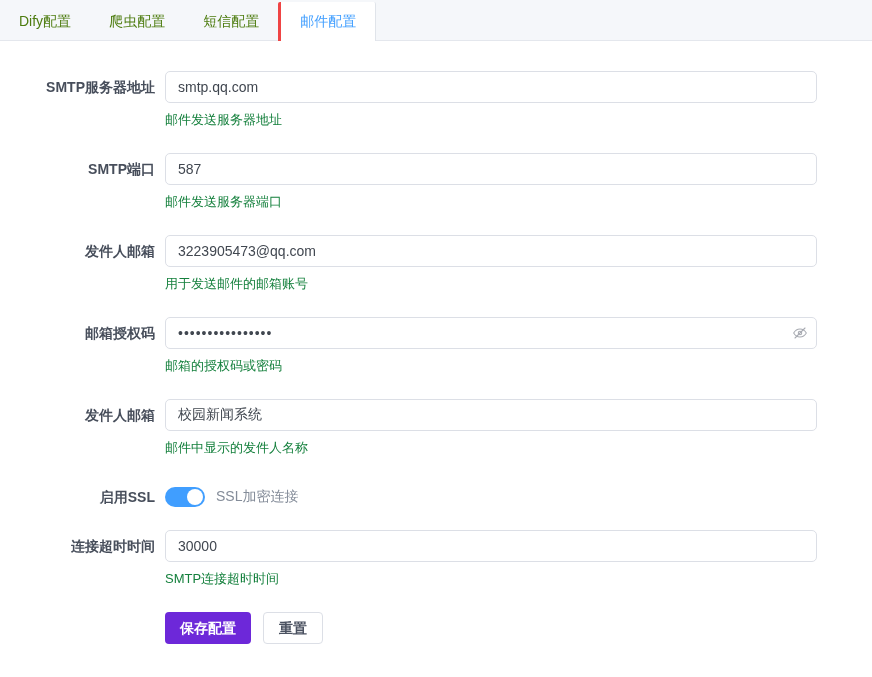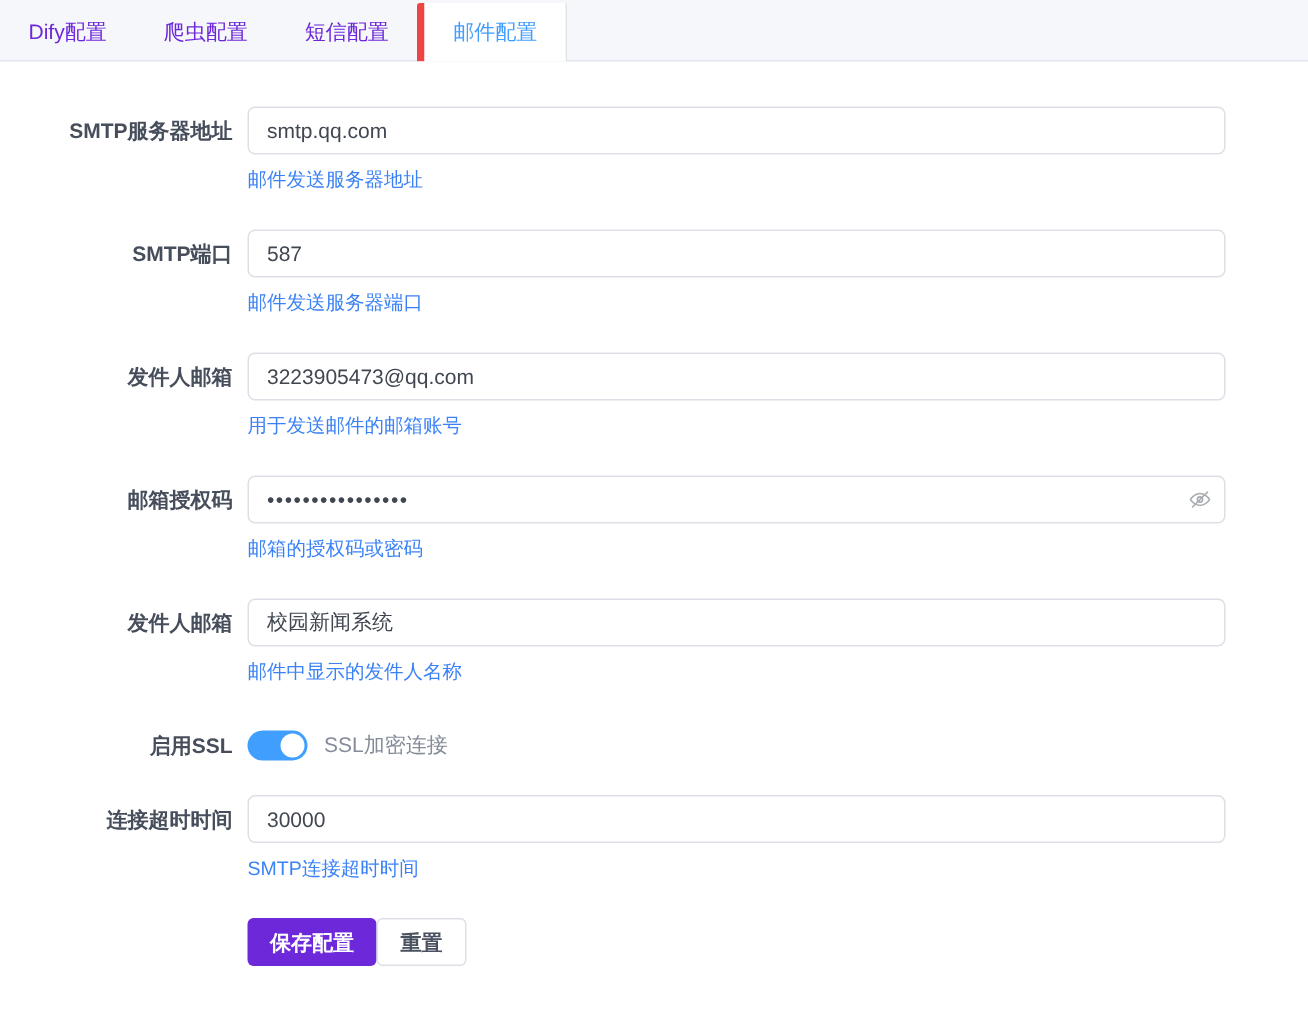--- a/index.html
+++ b/index.html
@@ -13,27 +13,27 @@
     background: #f5f7fa;
     border-bottom: 1px solid #e4e7ed;
     padding-top: 2px;
     height: 41px;
   }
   .tab-item {
     height: 38px;
     line-height: 38px;
     padding: 0 19px;
     font-size: 14px;
-    color: #6d28d9;
+    color: #4d7c0f;
     cursor: pointer;
     white-space: nowrap;
   }
   .tab-item.active {
     background: #fff;
-    border-left: 5px solid #ef4444;
+    border-left: 3px solid #ef4444;
     border-right: 1px solid #e0e4ea;
     border-top-left-radius: 2px;
     border-top-right-radius: 2px;
     height: 39px;
     margin-bottom: -1px;
     color: #409eff;
   }
 
   
   .form { padding-top: 30px; }
@@ -69,21 +69,21 @@
     top: 8px;
     width: 16px;
     height: 16px;
     cursor: pointer;
     color: #a8abb2;
   }
   .hint {
     margin-top: 8px;
     font-size: 13px;
     line-height: 18px;
-    color: #3b82f6;
+    color: #15803d;
   }
 
   
   .switch-line { display: flex; align-items: center; height: 32px; justify-content: center; }
   .switch {
     width: 40px;
     height: 20px;
     border-radius: 10px;
     background: #409eff;
     position: relative;
@@ -117,20 +117,21 @@
     background: #6d28d9;
     border: 1px solid #409eff;
     color: #fff;
     line-height: 32px;
     border: none;
   }
   .btn-default {
     background: #fff;
     border: 1px solid #dcdfe6;
     color: #4a5160;
+    margin-left: 12px;
   }
 </style>
 </head>
 <body>
 
 <div class="tabs-header">
   <div class="tab-item">Dify配置</div>
   <div class="tab-item">爬虫配置</div>
   <div class="tab-item">短信配置</div>
   <div class="tab-item active">邮件配置</div>

